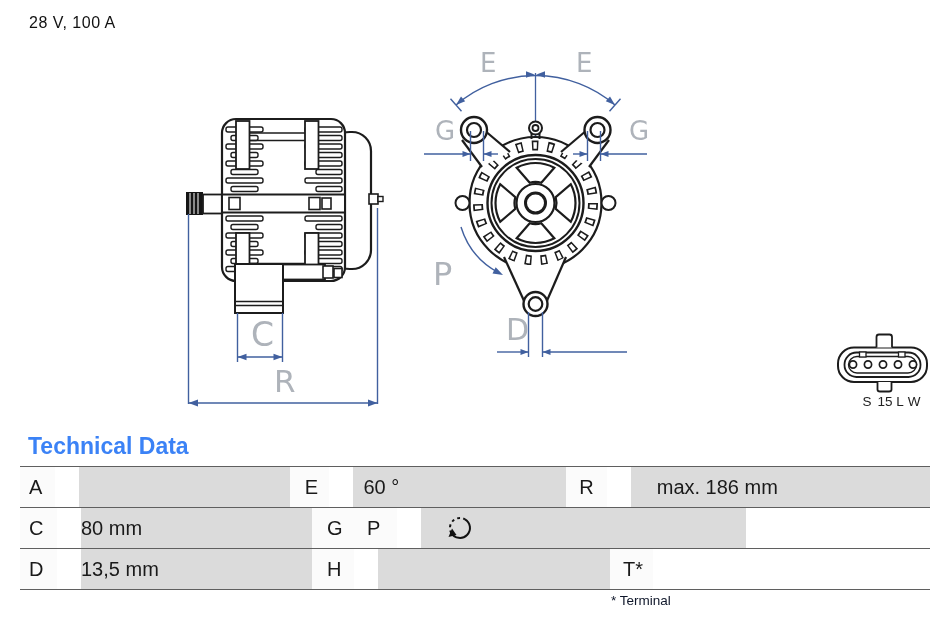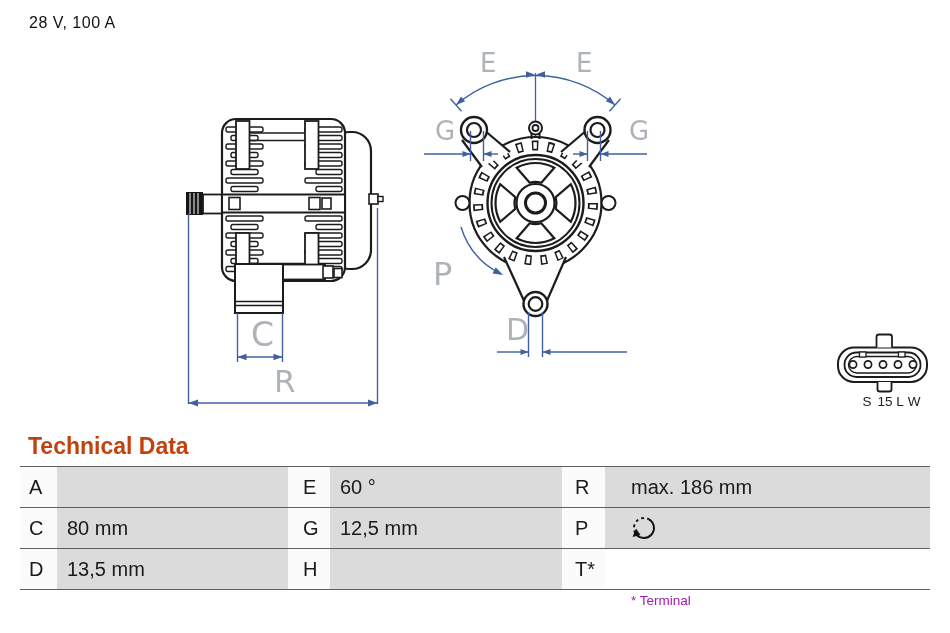--- a/index.html
+++ b/index.html
@@ -1,32 +1,32 @@
 <!DOCTYPE html>
 <html><head>
 <meta charset="utf-8">
 <style>
   html,body{margin:0;padding:0;background:#ffffff;}
   body{width:950px;height:633px;position:relative;overflow:hidden;
        font-family:"Liberation Sans","DejaVu Sans",sans-serif;color:#1a1a1a;}
   .page-title{position:absolute;left:29px;top:14px;font-size:16px;letter-spacing:.5px;color:#111;}
   .drawing{position:absolute;left:0;top:0;}
-  .td-heading{position:absolute;left:28px;top:433px;font-size:23px;font-weight:bold;color:#c2410c;}
+  .td-heading{position:absolute;left:28px;top:433px;font-size:23px;font-weight:bold;color:#3b82f6;}
   .td-table{position:absolute;left:20px;top:466px;width:910px;border-top:1px solid #5f5f5f;}
   .td-row{display:flex;height:40px;border-bottom:1px solid #5f5f5f;align-items:stretch;}
   .td-cell{display:flex;align-items:center;font-size:20px;box-sizing:border-box;}
   .lab{background:#fbfbfb;}
-  .val{background:#dbdbdb;}
+  .val{background:#dbdbdb;margin-left:24px;}
   .l1{width:37px;padding-left:9px;}
-  .v1{width:231px;padding-left:10px;}
+  .v1{width:231px;}
   .l2{width:42px;padding-left:15px;}
   .v2{width:232px;padding-left:10px;}
   .l3{width:43px;padding-left:13px;}
   .v3{width:325px;padding-left:26px;}
-  .footnote{position:absolute;left:631px;top:593px;font-size:13.5px;color:#a21caf;}
+  .footnote{position:absolute;left:611px;top:593px;font-size:13.5px;color:#0f172a;}
   .rot-icon{margin-left:0px;}
 </style>
 </head>
 <body>
 
 <div class="page-title">28 V, 100 A</div>
 
 <svg class="drawing" width="950" height="430" viewBox="0 0 950 430">
 
   <g stroke="#1c1c1c" fill="none">
@@ -247,21 +247,20 @@
     <div class="td-cell val v1"></div>
     <div class="td-cell lab l2">E</div>
     <div class="td-cell val v2">60 °</div>
     <div class="td-cell lab l3">R</div>
     <div class="td-cell val v3">max. 186 mm</div>
   </div>
   <div class="td-row">
     <div class="td-cell lab l1">C</div>
     <div class="td-cell val v1">80 mm</div>
     <div class="td-cell lab l2">G</div>
-    <div class="td-cell val v2">12,5 mm</div>
     <div class="td-cell lab l3">P</div>
     <div class="td-cell val v3">
       <svg class="rot-icon" width="26" height="26" viewBox="0 0 26 26">
         <path d="M18,4.3 A10,10 0 1 1 4.34,18" stroke="#111" stroke-width="2" fill="none"></path>
         <path d="M4.34,18 A10,10 0 0 1 18,4.3" stroke="#111" stroke-width="2" fill="none" stroke-dasharray="2.8 3.2"></path>
         <polygon points="1.5,22 9.5,20 5,13.5" fill="#111"></polygon>
       </svg>
     </div>
   </div>
   <div class="td-row">

